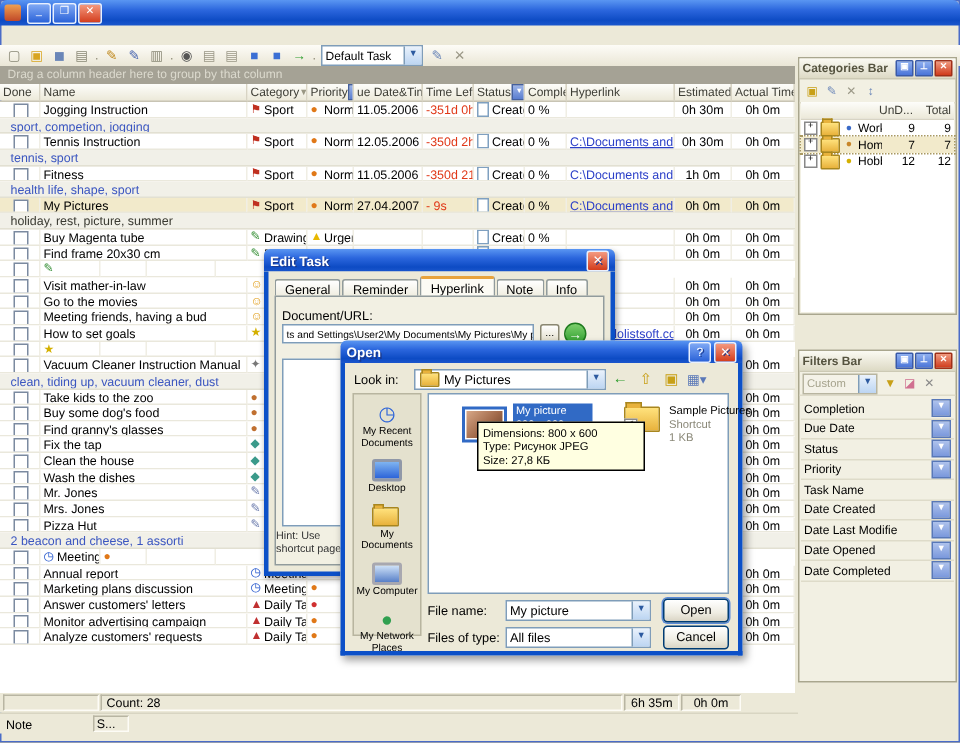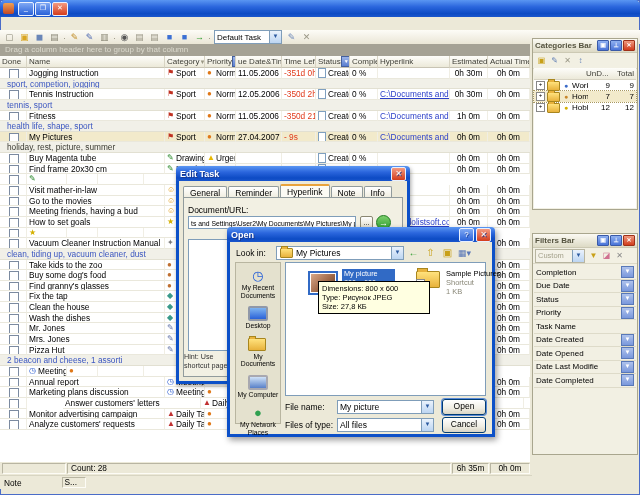--- a/index.html
+++ b/index.html
@@ -558,21 +558,21 @@
         <div class="td" style="width: 46px;"></div>
         <div class="td red" style="width: 34px;"></div>
         <div class="td" style="width: 34px;"></div>
         <div class="td" style="width: 28px;"></div>
         <div class="td" style="width: 72px;"></div>
         <div class="td ctr" style="width: 38px;"></div>
         <div class="td ctr" style="width: 42px;">0h 0m</div>
       </div>
       <div class="tr">
         <div class="td" style="width: 27px;"><span class="chk"></span></div>
-        <div class="td" style="width: 138px; margin-left: 36px;">Answer customers' letters</div>
+        <div class="td" style="width: 138px;">Answer customers' letters</div>
         <div class="td" style="width: 40px;"><span class="cico" style="color: rgb(192, 48, 48);">▲</span>Daily Tasks</div>
         <div class="td" style="width: 31px;"><span class="cico" style="color: rgb(208, 48, 48);">●</span></div>
         <div class="td" style="width: 46px;"></div>
         <div class="td red" style="width: 34px;"></div>
         <div class="td" style="width: 34px;"></div>
         <div class="td" style="width: 28px;"></div>
         <div class="td" style="width: 72px;"></div>
         <div class="td ctr" style="width: 38px;"></div>
         <div class="td ctr" style="width: 42px;">0h 0m</div>
       </div>
@@ -686,37 +686,37 @@
           <div class="chev">▼</div>
         </div>
         <div class="filt-row">
           <div class="filt-lab">Task Name</div>
         </div>
         <div class="filt-row">
           <div class="filt-lab">Date Created</div>
           <div class="chev">▼</div>
         </div>
         <div class="filt-row">
+          <div class="filt-lab">Date Last Modifie</div>
+          <div class="chev">▼</div>
+        </div>
+        <div class="filt-row">
           <div class="filt-lab">Date Opened</div>
-          <div class="chev">▼</div>
-        </div>
-        <div class="filt-row">
-          <div class="filt-lab">Date Last Modifie</div>
           <div class="chev">▼</div>
         </div>
         <div class="filt-row">
           <div class="filt-lab">Date Completed</div>
           <div class="chev">▼</div>
         </div>
       </div>
   </div>
 
   <div class="statusbar">
     <div class="sb" style="width:64px;margin-left:2px;"></div>
-    <div class="sb" style="width:384px;">Count: 28</div>
+    <div class="sb" style="width:348px;">Count: 28</div>
     <div class="sb" style="width:37px;justify-content:center;">6h 35m</div>
     <div class="sb" style="width:40px;justify-content:center;">0h 0m</div>
   </div>
   <div class="notebar">
     <span style="margin-left:4px;">Note</span>
     <span class="notebox">S...</span>
   </div>
 
   <div class="dlg" id="edit-task">
     <div class="dlg-title">

